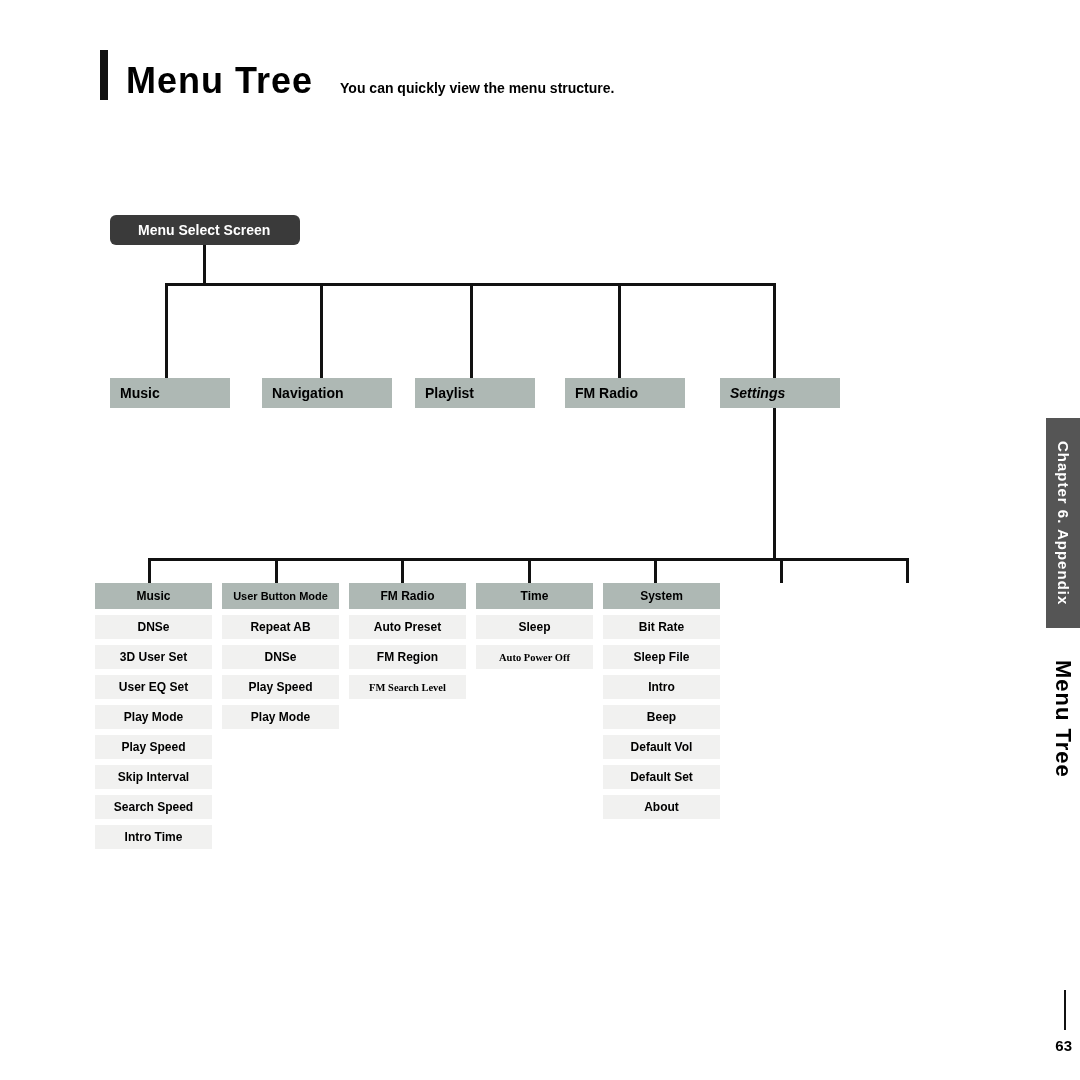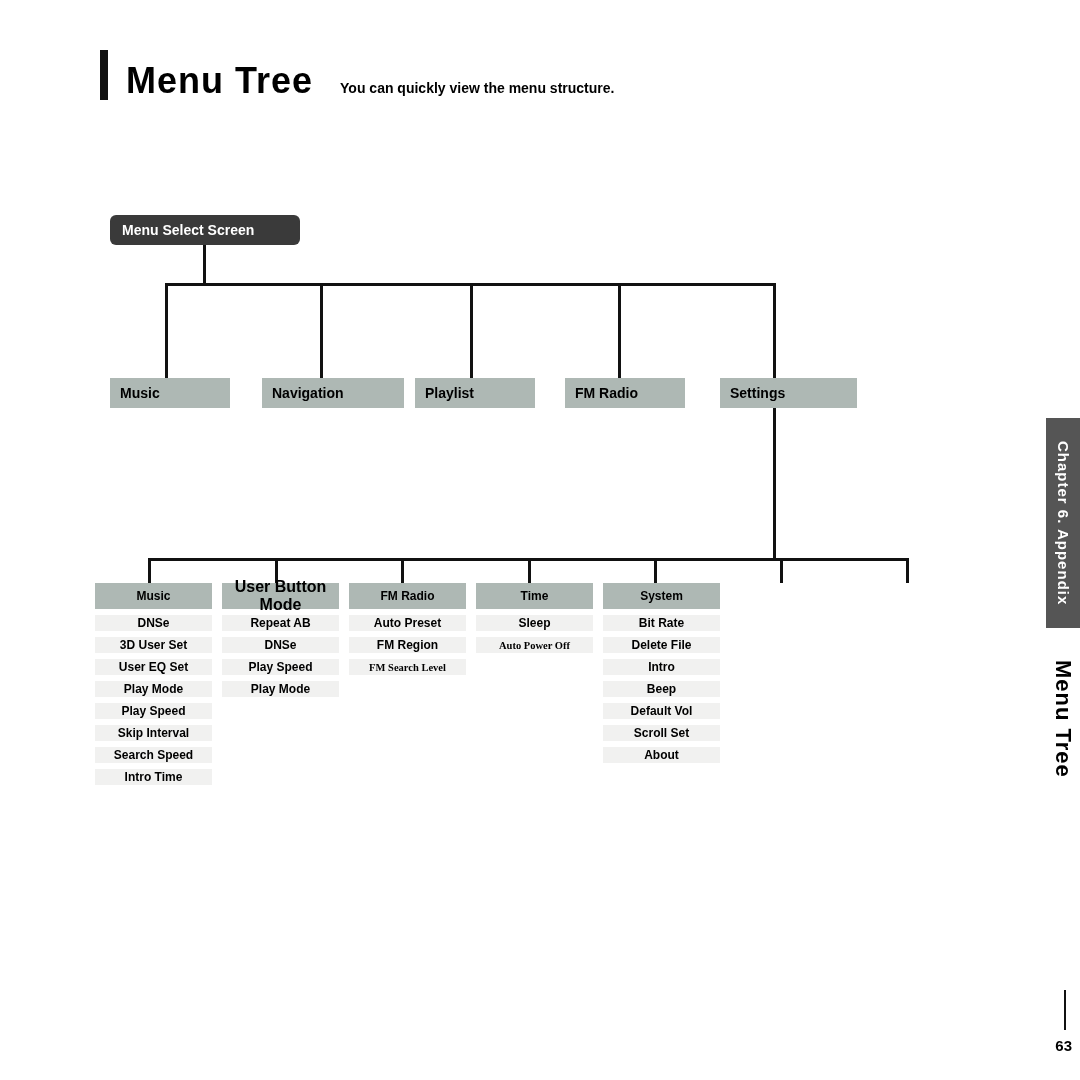--- a/index.html
+++ b/index.html
@@ -42,21 +42,21 @@
     left: 110px;
     top: 215px;
     width: 190px;
     height: 30px;
     background: #3a3a3a;
     color: #fff;
     font-size: 14px;
     font-weight: bold;
     display: flex;
     align-items: center;
-    padding-left: 12px;
+    padding-left: 28px;
     border-radius: 6px;
   }
   .root-stem {
     position: absolute;
     left: 203px;
     top: 245px;
     width: 3px;
     height: 38px;
     background: #111;
   }
@@ -86,24 +86,24 @@
     top: 378px;
     height: 30px;
     background: #aeb8b4;
     font-size: 14px;
     font-weight: bold;
     display: flex;
     align-items: center;
     padding: 0 10px;
   }
   .cat1 { left: 110px; width: 120px; }
-  .cat2 { left: 262px; width: 142px; }
+  .cat2 { left: 262px; width: 130px; }
   .cat3 { left: 415px; width: 120px; }
   .cat4 { left: 565px; width: 120px; }
-  .cat5 { left: 720px; width: 137px; }
+  .cat5 { left: 720px; width: 120px; font-style: italic; }
 
   .settings-stem {
     position: absolute;
     left: 773px;
     top: 408px;
     width: 3px;
     height: 150px;
     background: #111;
   }
   .settings-hbar {
@@ -146,31 +146,31 @@
     height: 26px;
     background: #aeb8b4;
     font-size: 12px;
     font-weight: bold;
     display: flex;
     align-items: center;
     justify-content: center;
     text-align: center;
     padding: 0 2px;
   }
-  .hdr-cell.small { font-size: 16px; }
+  .hdr-cell.small { font-size: 11px; }
   .item-cell {
     height: 16px;
     background: #f1f1f0;
     font-size: 12px;
     font-weight: bold;
     display: flex;
     align-items: center;
     justify-content: center;
     text-align: center;
-    padding: 0 2px;
+    padding: 12px 2px;
   }
   .item-cell.small { font-size: 10.5px; font-family: Liberation Serif, serif; }
 
   .side-tab {
     position: absolute;
     right: 0;
     top: 418px;
     width: 34px;
     height: 210px;
     background: #555;
@@ -286,25 +286,25 @@
       <div class="item-cell small">FM Search Level</div>
     </div>
     <div class="col">
       <div class="hdr-cell">Time</div>
       <div class="item-cell">Sleep</div>
       <div class="item-cell small">Auto Power Off</div>
     </div>
     <div class="col">
       <div class="hdr-cell">System</div>
       <div class="item-cell">Bit Rate</div>
-      <div class="item-cell">Delete File</div>
+      <div class="item-cell">Sleep File</div>
       <div class="item-cell">Intro</div>
       <div class="item-cell">Beep</div>
       <div class="item-cell">Default Vol</div>
-      <div class="item-cell">Scroll Set</div>
+      <div class="item-cell">Default Set</div>
       <div class="item-cell">About</div>
     </div>
   </div>
 
 <div class="side-tab">Chapter 6. Appendix</div>
 <div class="side-label">Menu Tree</div>
 <div class="page-rule"></div>
 <div class="pagenum">63</div>
 
 </body></html>

